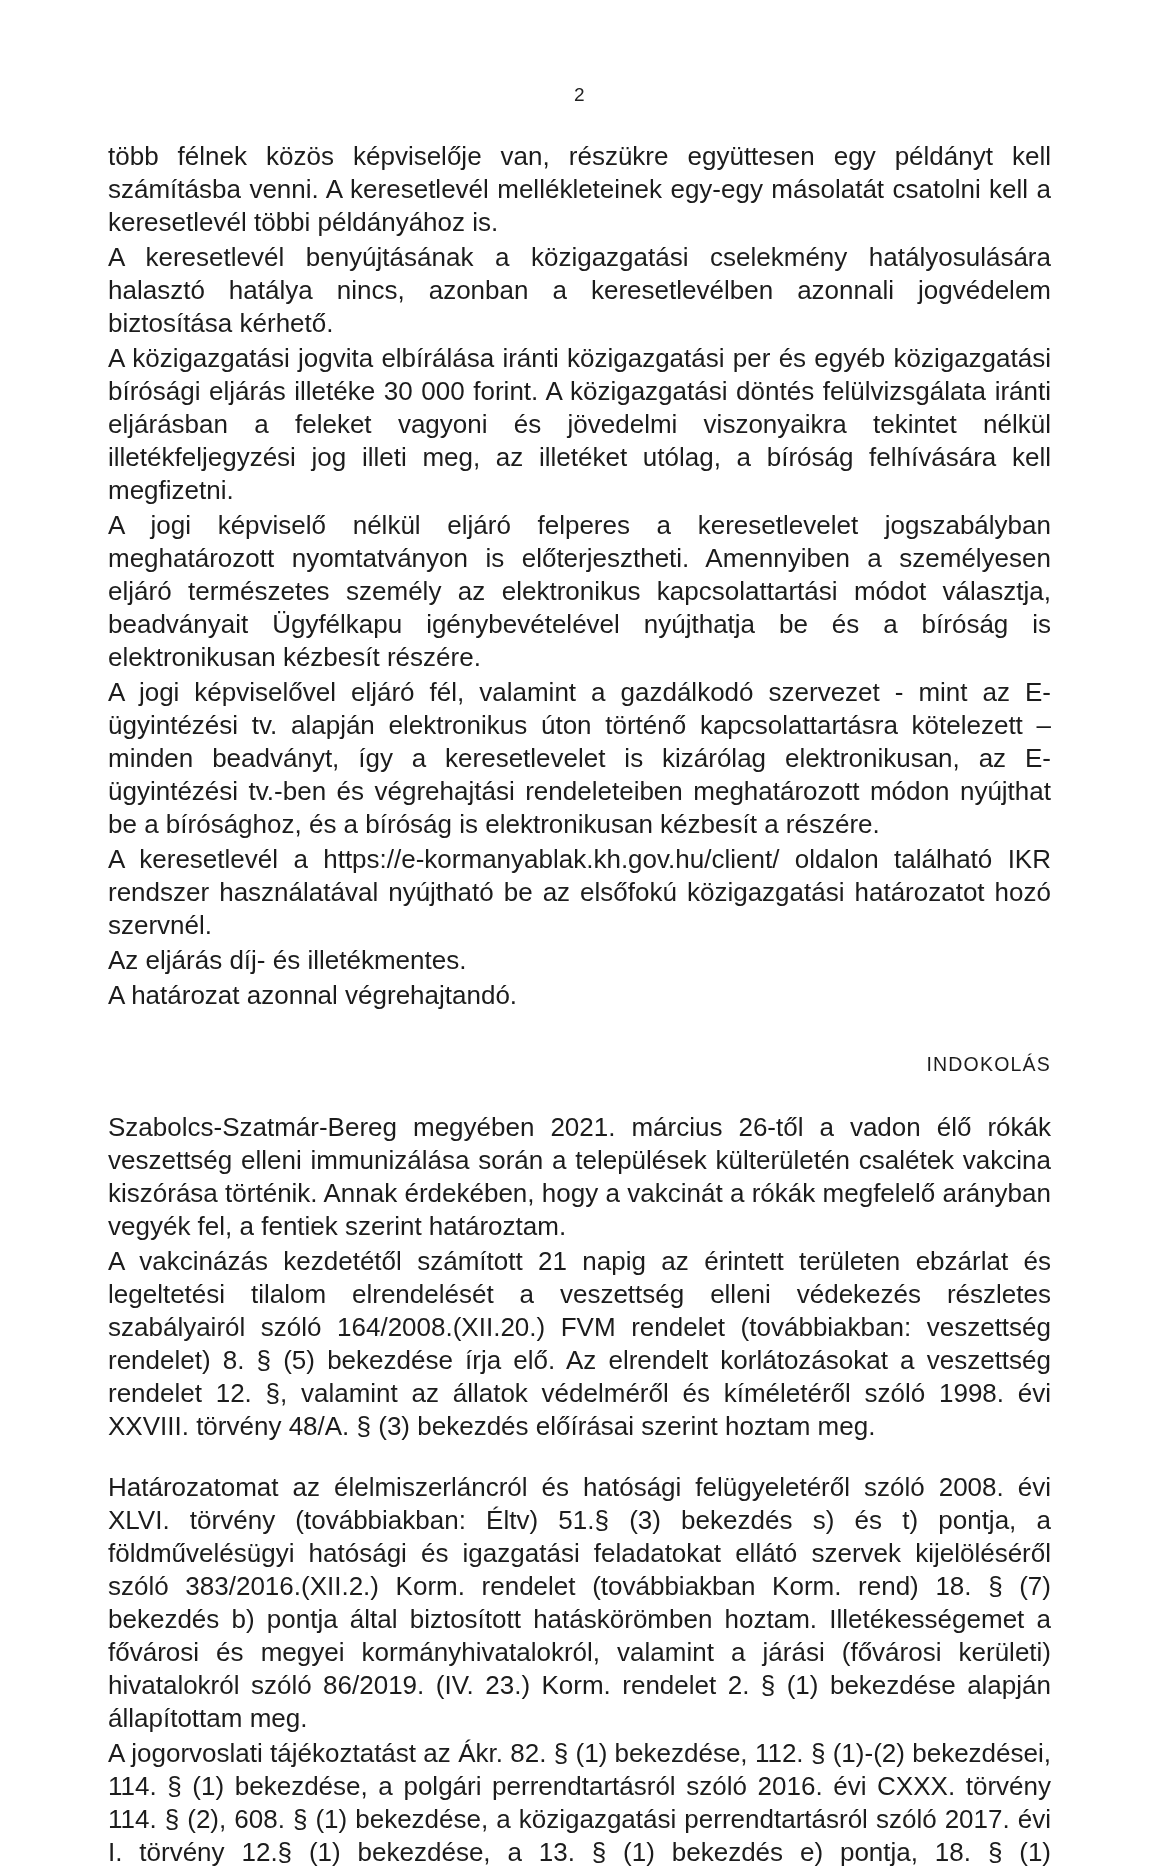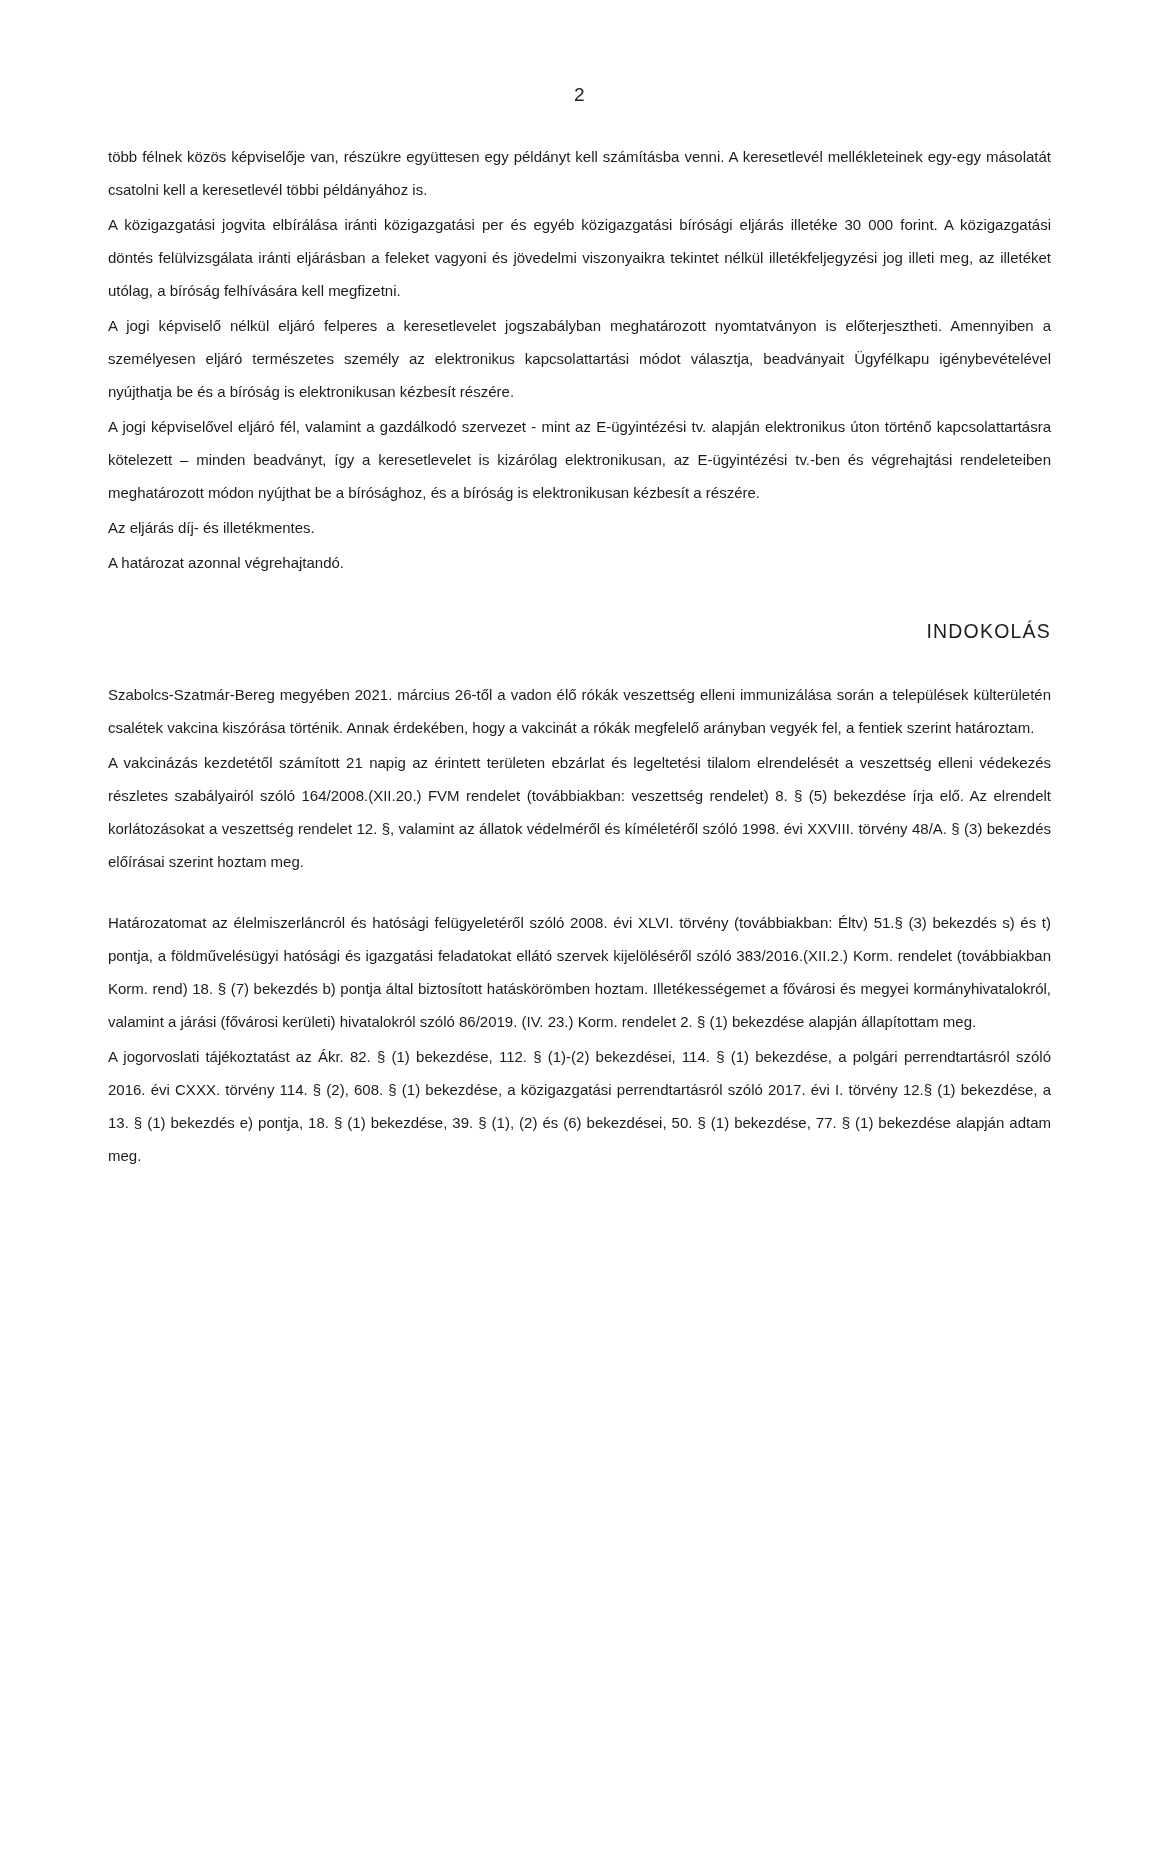--- a/index.html
+++ b/index.html
@@ -26,21 +26,21 @@
     text-align: center;
     font-size: 19px;
     color: #222;
     margin: 0 0 34px 0;
     letter-spacing: 0.5px;
   }
   .body-text p {
     margin: 0 0 2px 0;
     text-align: justify;
     text-justify: inter-word;
-    font-size: 15px;
+    font-size: 26px;
     line-height: 33px;
     color: #1c1c1c;
     text-indent: 0;
   }
   .section-title {
     text-align: right;
     font-size: 19.5px;
     line-height: 33px;
     letter-spacing: 1.2px;
     margin: 36px 0 30px 0;
@@ -52,23 +52,25 @@
 </style>
 </head>
 <body>
 
 <div class="page">
 
   <div class="page-number">2</div>
 
   <div class="body-text">
     <p>több félnek közös képviselője van, részükre együttesen egy példányt kell számításba venni. A keresetlevél mellékleteinek egy-egy másolatát csatolni kell a keresetlevél többi példányához is.</p>
+    <p>A keresetlevél benyújtásának a közigazgatási cselekmény hatályosulására halasztó hatálya nincs, azonban a keresetlevélben azonnali jogvédelem biztosítása kérhető.</p>
     <p>A közigazgatási jogvita elbírálása iránti közigazgatási per és egyéb közigazgatási bírósági eljárás illetéke 30 000 forint. A közigazgatási döntés felülvizsgálata iránti eljárásban a feleket vagyoni és jövedelmi viszonyaikra tekintet nélkül illetékfeljegyzési jog illeti meg, az illetéket utólag, a bíróság felhívására kell megfizetni.</p>
     <p>A jogi képviselő nélkül eljáró felperes a keresetlevelet jogszabályban meghatározott nyomtatványon is előterjesztheti. Amennyiben a személyesen eljáró természetes személy az elektronikus kapcsolattartási módot választja, beadványait Ügyfélkapu igénybevételével nyújthatja be és a bíróság is elektronikusan kézbesít részére.</p>
     <p>A jogi képviselővel eljáró fél, valamint a gazdálkodó szervezet - mint az E-ügyintézési tv. alapján elektronikus úton történő kapcsolattartásra kötelezett – minden beadványt, így a keresetlevelet is kizárólag elektronikusan, az E-ügyintézési tv.-ben és végrehajtási rendeleteiben meghatározott módon nyújthat be a bírósághoz, és a bíróság is elektronikusan kézbesít a részére.</p>
+    <p>A keresetlevél a https://e-kormanyablak.kh.gov.hu/client/ oldalon található IKR rendszer használatával nyújtható be az elsőfokú közigazgatási határozatot hozó szervnél.</p>
     <p>Az eljárás díj- és illetékmentes.</p>
     <p>A határozat azonnal végrehajtandó.</p>
   </div>
 
   <div class="section-title">INDOKOLÁS</div>
 
   <div class="body-text">
     <p>Szabolcs-Szatmár-Bereg megyében 2021. március 26-től a vadon élő rókák veszettség elleni immunizálása során a települések külterületén csalétek vakcina kiszórása történik. Annak érdekében, hogy a vakcinát a rókák megfelelő arányban vegyék fel, a fentiek szerint határoztam.</p>
     <p>A vakcinázás kezdetétől számított 21 napig az érintett területen ebzárlat és legeltetési tilalom elrendelését a veszettség elleni védekezés részletes szabályairól szóló 164/2008.(XII.20.) FVM rendelet (továbbiakban: veszettség rendelet) 8. § (5) bekezdése írja elő. Az elrendelt korlátozásokat a veszettség rendelet 12. §, valamint az állatok védelméről és kíméletéről szóló 1998. évi XXVIII. törvény 48/A. § (3) bekezdés előírásai szerint hoztam meg.</p>
   </div>

